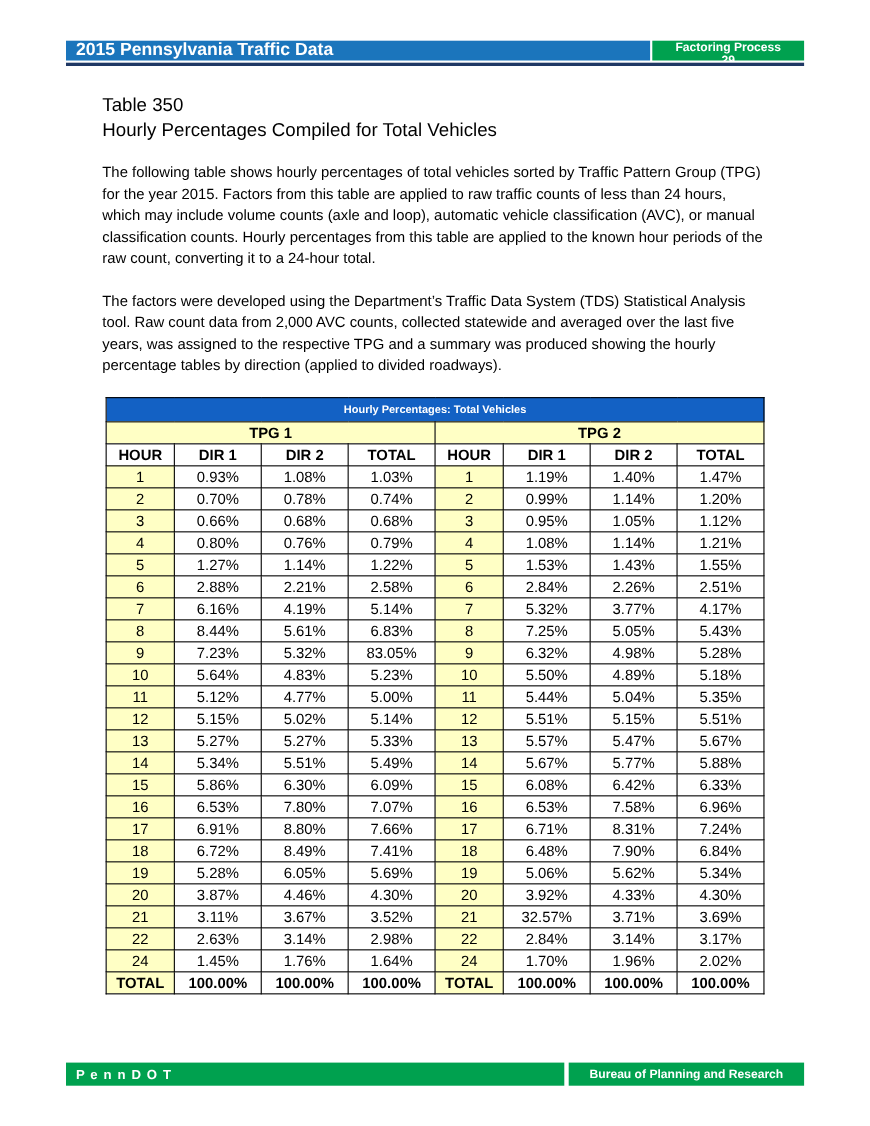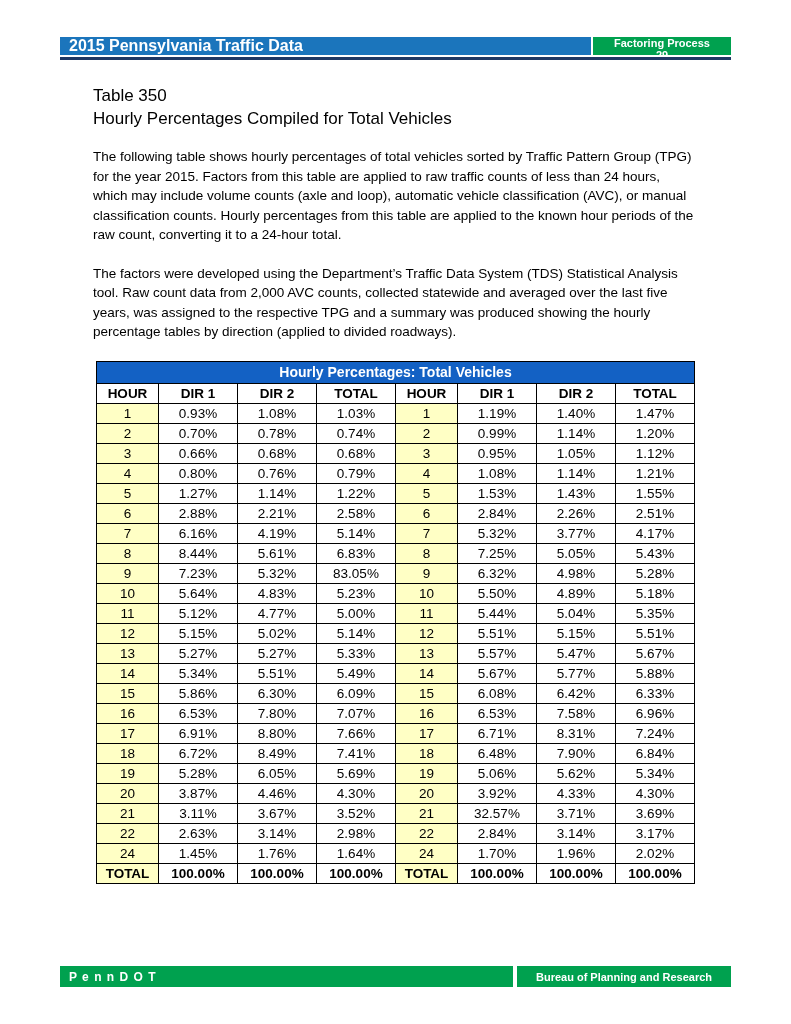--- a/index.html
+++ b/index.html
@@ -43,21 +43,21 @@
   .paragraphs { margin-top: 17px; }
   .para { font-size: 13.5px; line-height: 19.5px; margin: 0 0 19px 0; text-align: left; }
 
   
   table.hp-table { border-collapse: collapse; margin: 4px auto 0; }
   .hp-table th, .hp-table td {
     border: 1px solid #000; text-align: center; padding: 0;
   }
   .tbl-title-cell {
     background: #1361C4; color: #fff;
-    font-size: 14px; font-weight: bold; height: 22px;
+    font-size: 10px; font-weight: bold; height: 22px;
   }
   .group-head th { background: #FFFFC5; font-size: 13.5px; font-weight: bold; height: 20px; }
   th.col-head { background: #fff; font-size: 13.5px; font-weight: bold; height: 20px; }
   .hp-table td { font-size: 13.5px; height: 20px; }
   td.hour { background: #FFFFC5; width: 62px; }
   td.val { background: #fff; width: 79px; }
   tr.total-row td { font-weight: bold; }
   tr.total-row td.hour { font-weight: bold; }
 
   
@@ -96,20 +96,24 @@
 
   <div class="paragraphs">
     <p class="para">The following table shows hourly percentages of total vehicles sorted by Traffic Pattern Group (TPG) for the year 2015.  Factors from this table are applied to raw traffic counts of less than 24 hours, which may include volume counts (axle and loop), automatic vehicle classification (AVC), or manual classification counts.  Hourly percentages from this table are applied to the known hour periods of the raw count, converting it to a 24-hour total.</p>
     <p class="para">The factors were developed using the Department’s Traffic Data System (TDS) Statistical Analysis tool. Raw count data from 2,000 AVC counts, collected statewide and averaged over the last five years, was assigned to the respective TPG and a summary was produced showing the hourly percentage tables by direction (applied to divided roadways).</p>
   </div>
 
   <table class="hp-table">
     <thead>
       <tr>
         <th class="tbl-title-cell" colspan="8">Hourly Percentages: Total Vehicles</th>
+      </tr>
+      <tr class="group-head">
+        <th colspan="4">TPG 1</th>
+        <th colspan="4">TPG 2</th>
       </tr>
       <tr id="col-head-row">
           <th class="col-head">HOUR</th>
           <th class="col-head">DIR 1</th>
           <th class="col-head">DIR 2</th>
           <th class="col-head">TOTAL</th>
           <th class="col-head">HOUR</th>
           <th class="col-head">DIR 1</th>
           <th class="col-head">DIR 2</th>
           <th class="col-head">TOTAL</th>

